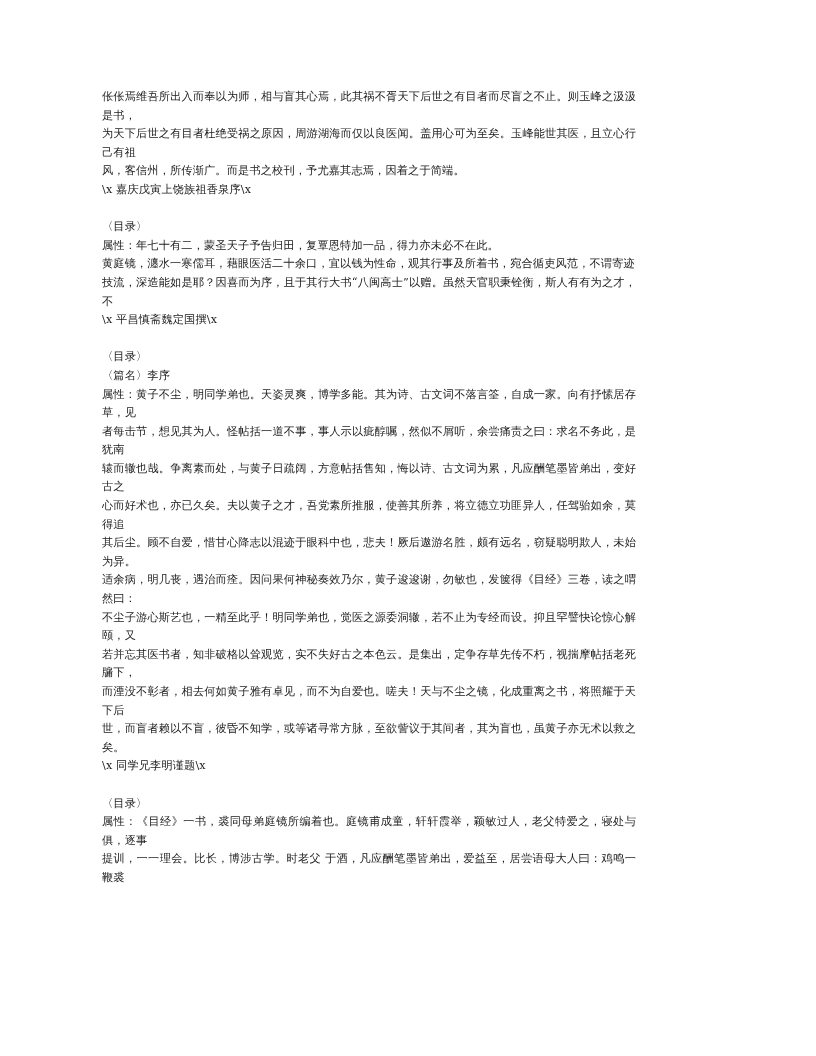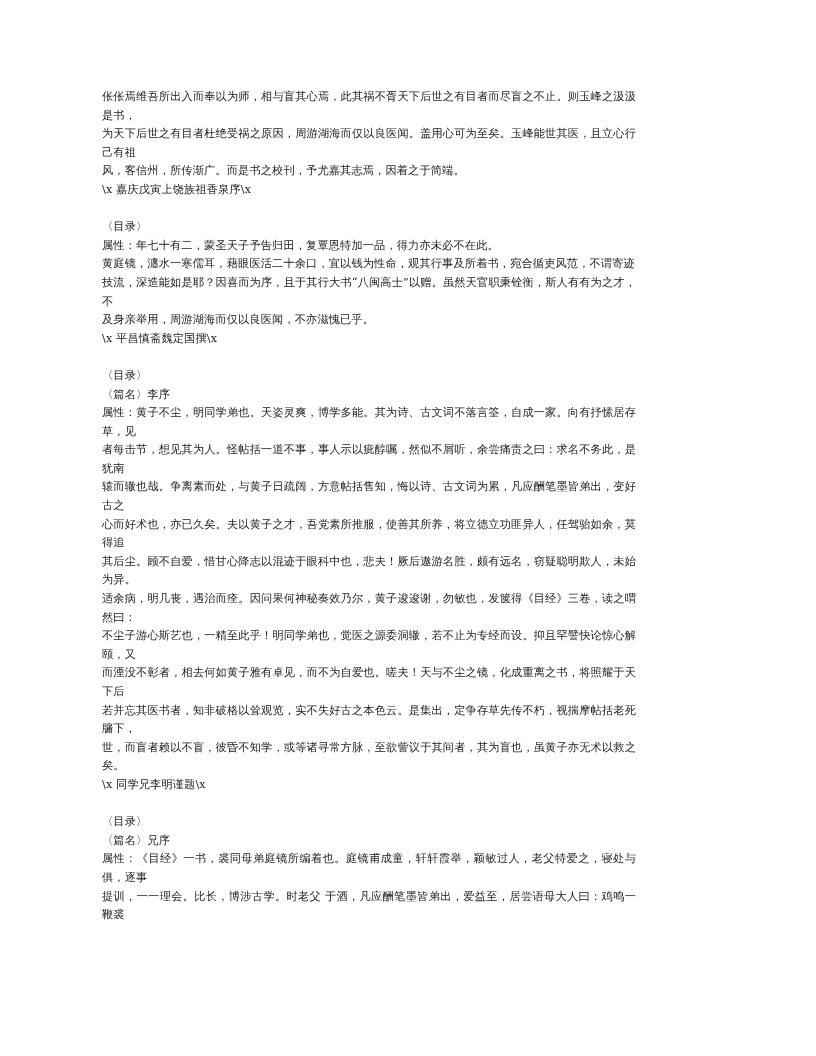--- a/index.html
+++ b/index.html
@@ -62,45 +62,43 @@
       <span class="line marker">\x 嘉庆戊寅上饶族祖香泉序\x</span>
     </div>
 
     <span class="section-gap"></span>
 
     <div class="para">
       <span class="line marker">〈目录〉</span>
       <span class="line">属性：年七十有二，蒙圣天子予告归田，复覃恩特加一品，得力亦未必不在此。</span>
       <span class="line">黄庭镜，瀍水一寒儒耳，藉眼医活二十余口，宜以钱为性命，观其行事及所着书，宛合循吏风范，不谓寄迹</span>
       <span class="line">技流，深造能如是耶？因喜而为序，且于其行大书“八闽高士”以赠。虽然天官职秉铨衡，斯人有有为之才，不</span>
-      <span class="line">及身亲举用，周游湖海而仅以良医闻，不亦滋愧已乎。</span>
       <span class="line marker">\x 平昌慎斋魏定国撰\x</span>
     </div>
 
     <span class="section-gap"></span>
 
     <div class="para">
       <span class="line marker">〈目录〉</span>
       <span class="line marker">〈篇名〉李序</span>
       <span class="line">属性：黄子不尘，明同学弟也。天姿灵爽，博学多能。其为诗、古文词不落言筌，自成一家。向有抒愫居存草，见</span>
       <span class="line">者每击节，想见其为人。怪帖括一道不事，事人示以疵醇嘱，然似不屑听，余尝痛责之曰：求名不务此，是犹南</span>
       <span class="line">辕而辙也哉。争离素而处，与黄子日疏阔，方意帖括售知，悔以诗、古文词为累，凡应酬笔墨皆弟出，变好古之</span>
       <span class="line">心而好术也，亦已久矣。夫以黄子之才，吾党素所推服，使善其所养，将立德立功匪异人，任驾骀如余，莫得追</span>
       <span class="line">其后尘。顾不自爱，惜甘心降志以混迹于眼科中也，悲夫！厥后遨游名胜，颇有远名，窃疑聪明欺人，未始为异。</span>
       <span class="line">适余病，明几丧，遇治而痊。因问果何神秘奏效乃尔，黄子逡逡谢，勿敏也，发箧得《目经》三卷，读之喟然曰：</span>
       <span class="line">不尘子游心斯艺也，一精至此乎！明同学弟也，觉医之源委洞辙，若不止为专经而设。抑且罕譬快论惊心解颐，又</span>
+      <span class="line">若并忘其医书者，知非破格以耸观览，实不失好古之本色云。是集出，定争存草先传不朽，视揣摩帖括老死牖下，</span>
       <span class="line">而湮没不彰者，相去何如黄子雅有卓见，而不为自爱也。嗟夫！天与不尘之镜，化成重离之书，将照耀于天下后</span>
-      <span class="line">若并忘其医书者，知非破格以耸观览，实不失好古之本色云。是集出，定争存草先传不朽，视揣摩帖括老死牖下，</span>
       <span class="line">世，而盲者赖以不盲，彼昏不知学，或等诸寻常方脉，至欲訾议于其间者，其为盲也，虽黄子亦无术以救之矣。</span>
       <span class="line marker">\x 同学兄李明谨题\x</span>
     </div>
 
     <span class="section-gap"></span>
 
     <div class="para">
       <span class="line marker">〈目录〉</span>
-      <span class="line marker">〈篇名〉兄序</span>
       <span class="line">属性：《目经》一书，裘同母弟庭镜所编着也。庭镜甫成童，轩轩霞举，颖敏过人，老父特爱之，寝处与俱，逐事</span>
       <span class="line">提训，一一理会。比长，博涉古学。时老父 于酒，凡应酬笔墨皆弟出，爱益至，居尝语母大人曰：鸡鸣一鞭裘</span>
     </div>
 
   </div>
 </div>
 
 </body></html>

